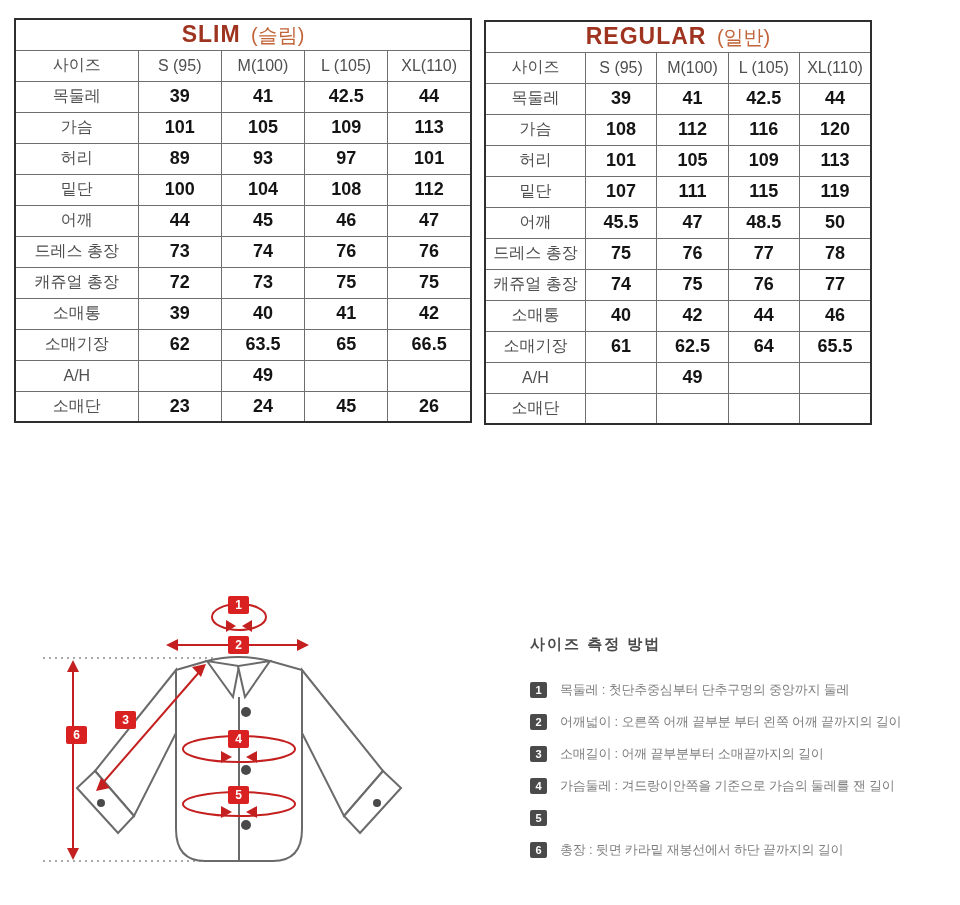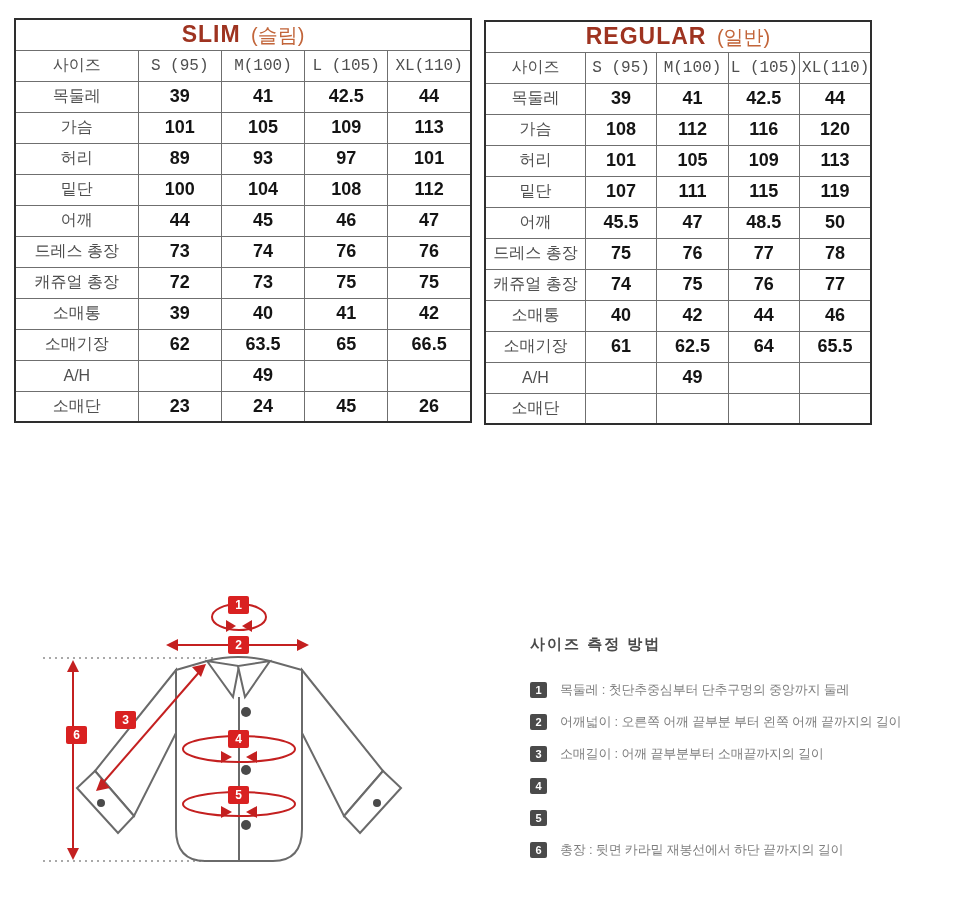--- a/index.html
+++ b/index.html
@@ -22,21 +22,21 @@
     text-align: center;
     vertical-align: middle;
     height: 31px;
     padding: 0 2px;
     overflow: hidden;
     white-space: nowrap;
   }
   td.title-cell { height: 33px; }
   .title-en { font-weight: bold; font-size: 23px; color: #9e3320; letter-spacing: 1px; }
   .title-ko { font-weight: normal; font-size: 20px; color: #c2653a; margin-left: 6px; }
-  td.hdr  { color: #4f4f4f; font-size: 16px; font-family: Liberation Mono, monospace; }
+  td.hdr  { color: #4f4f4f; font-size: 16px; }
   td.lbl  { color: #4f4f4f; font-size: 16px; }
   td.val  { color: #141414; font-size: 18px; font-weight: bold; }
 
   
   .diagram { position: absolute; left: 35px; top: 573px; width: 470px; height: 322px; }
   .diagram svg { position: absolute; left: 0; top: 0; }
   .marker {
     position: absolute; width: 21px; height: 18px;
     background: #d92121; color: #fff;
     font-size: 12px; font-weight: bold; line-height: 18px; text-align: center;
@@ -350,20 +350,21 @@
       <li>
         <span class="badge">2</span>
         <span class="itext">어깨넓이 : 오른쪽 어깨 끝부분 부터 왼쪽 어깨 끝까지의 길이</span>
       </li>
       <li>
         <span class="badge">3</span>
         <span class="itext">소매길이 : 어깨 끝부분부터 소매끝까지의 길이</span>
       </li>
       <li>
         <span class="badge">4</span>
+        <span class="itext">가슴둘레 : 겨드랑이안쪽을 기준으로 가슴의 둘레를 잰 길이</span>
       </li>
       <li>
         <span class="badge">5</span>
       </li>
       <li>
         <span class="badge">6</span>
         <span class="itext">총장 : 뒷면 카라밑 재봉선에서 하단 끝까지의 길이</span>
       </li>
     </ul>
 </div>

